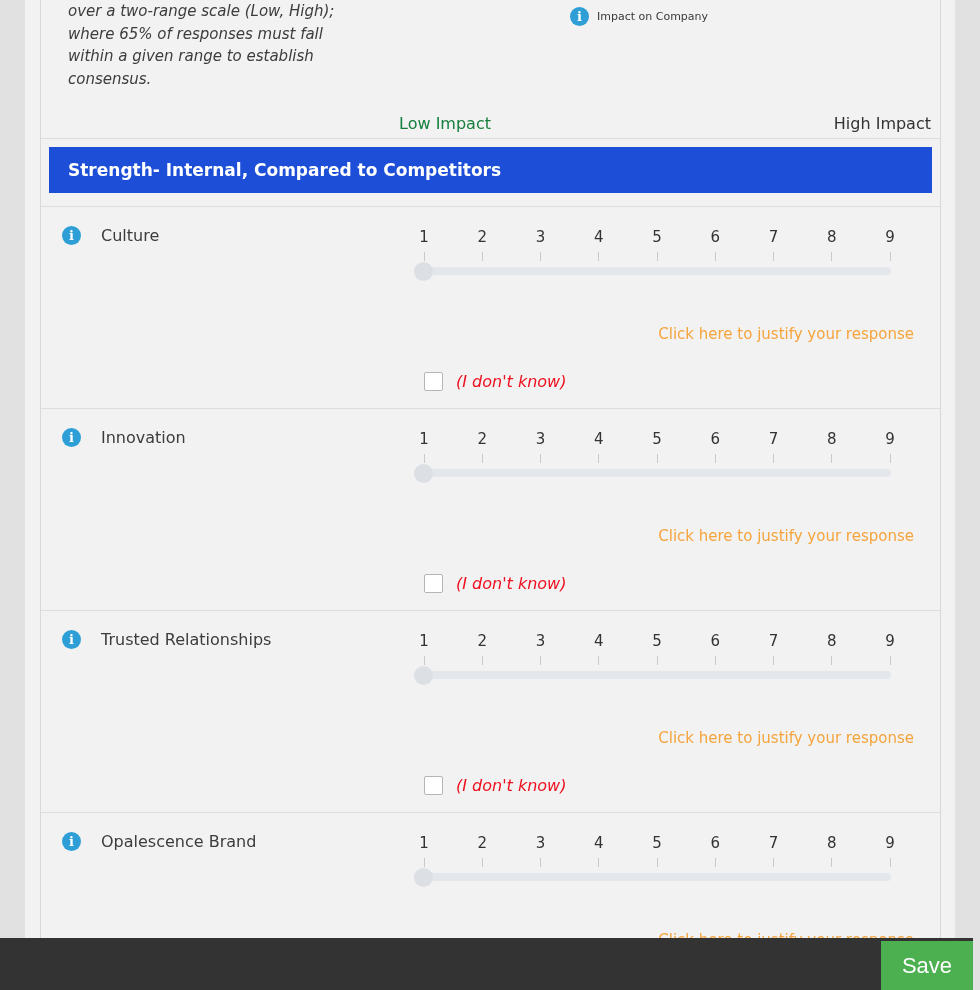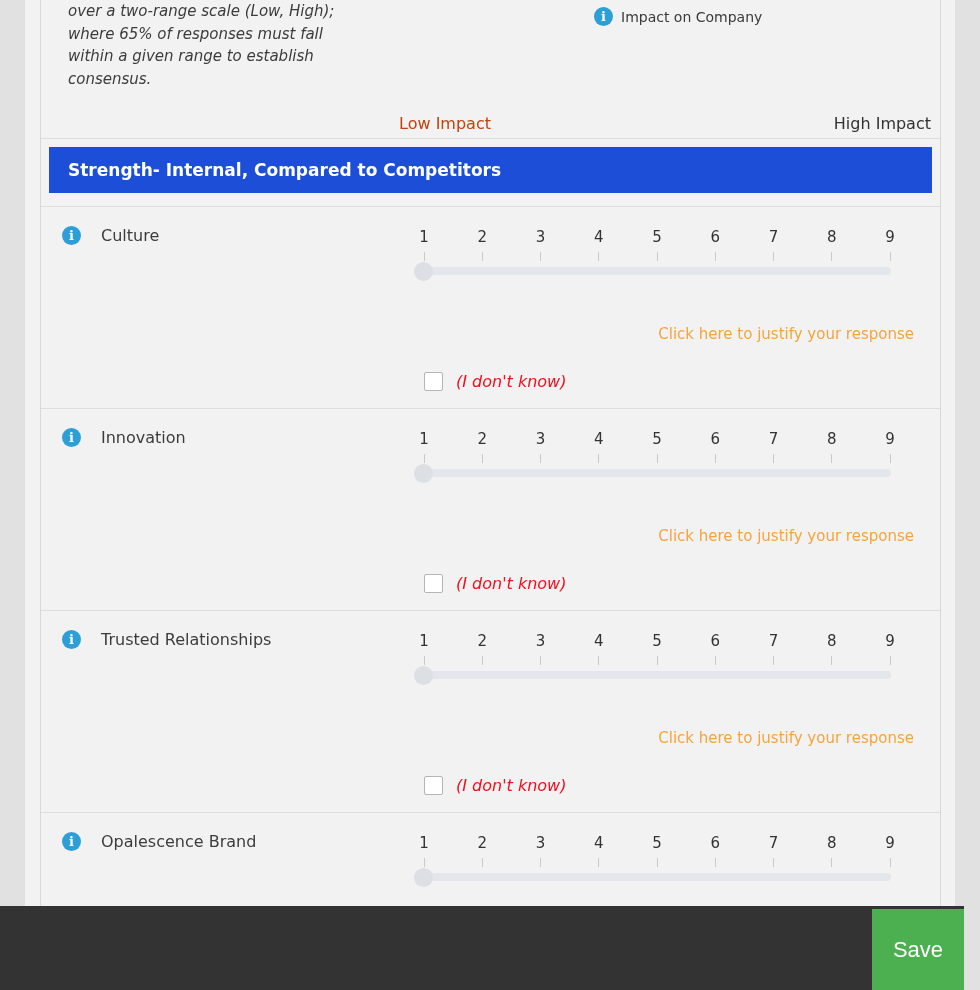--- a/index.html
+++ b/index.html
@@ -47,23 +47,22 @@
     white-space: pre-line;
     color: #3c3c3c;
   }
   .impact-label {
     position: absolute;
     left: 529px;
     top: 7px;
     display: flex;
     align-items: center;
     gap: 8px;
-    font-size: 14px;
+    font-size: 11px;
     color: #3a3a3a;
-    margin-left: 24px;
   }
   .info-icon {
     width: 19px;
     height: 19px;
     border-radius: 50%;
     background: #2d9fd6;
     flex: 0 0 19px;
     position: relative;
   }
   .info-icon::after {
@@ -77,21 +76,21 @@
     line-height: 19px;
     text-align: center;
   }
   .low-impact {
     position: absolute;
     left: 354px;
     top: 114px;
     width: 100px;
     text-align: center;
     font-size: 16px;
-    color: #c2410c;
+    color: #15803d;
   }
   .high-impact {
     position: absolute;
     right: 9px;
     top: 114px;
     font-size: 16px;
     color: #333;
   }
   
   .section-header-wrap {
@@ -195,23 +194,23 @@
   }
   .dont-know-label {
     font-style: italic;
     font-size: 16px;
     color: #ee0f1f;
   }
   
   .bottom-bar {
     position: fixed;
     left: 0;
-    right: 16px;
+    right: 7px;
     bottom: 0;
-    height: 84px;
+    height: 52px;
     background: #333333;
     z-index: 10;
     margin-top: 40px;
   }
   .save-btn {
     position: absolute;
     right: 0;
     top: 3px;
     bottom: 0;
     width: 92px;

